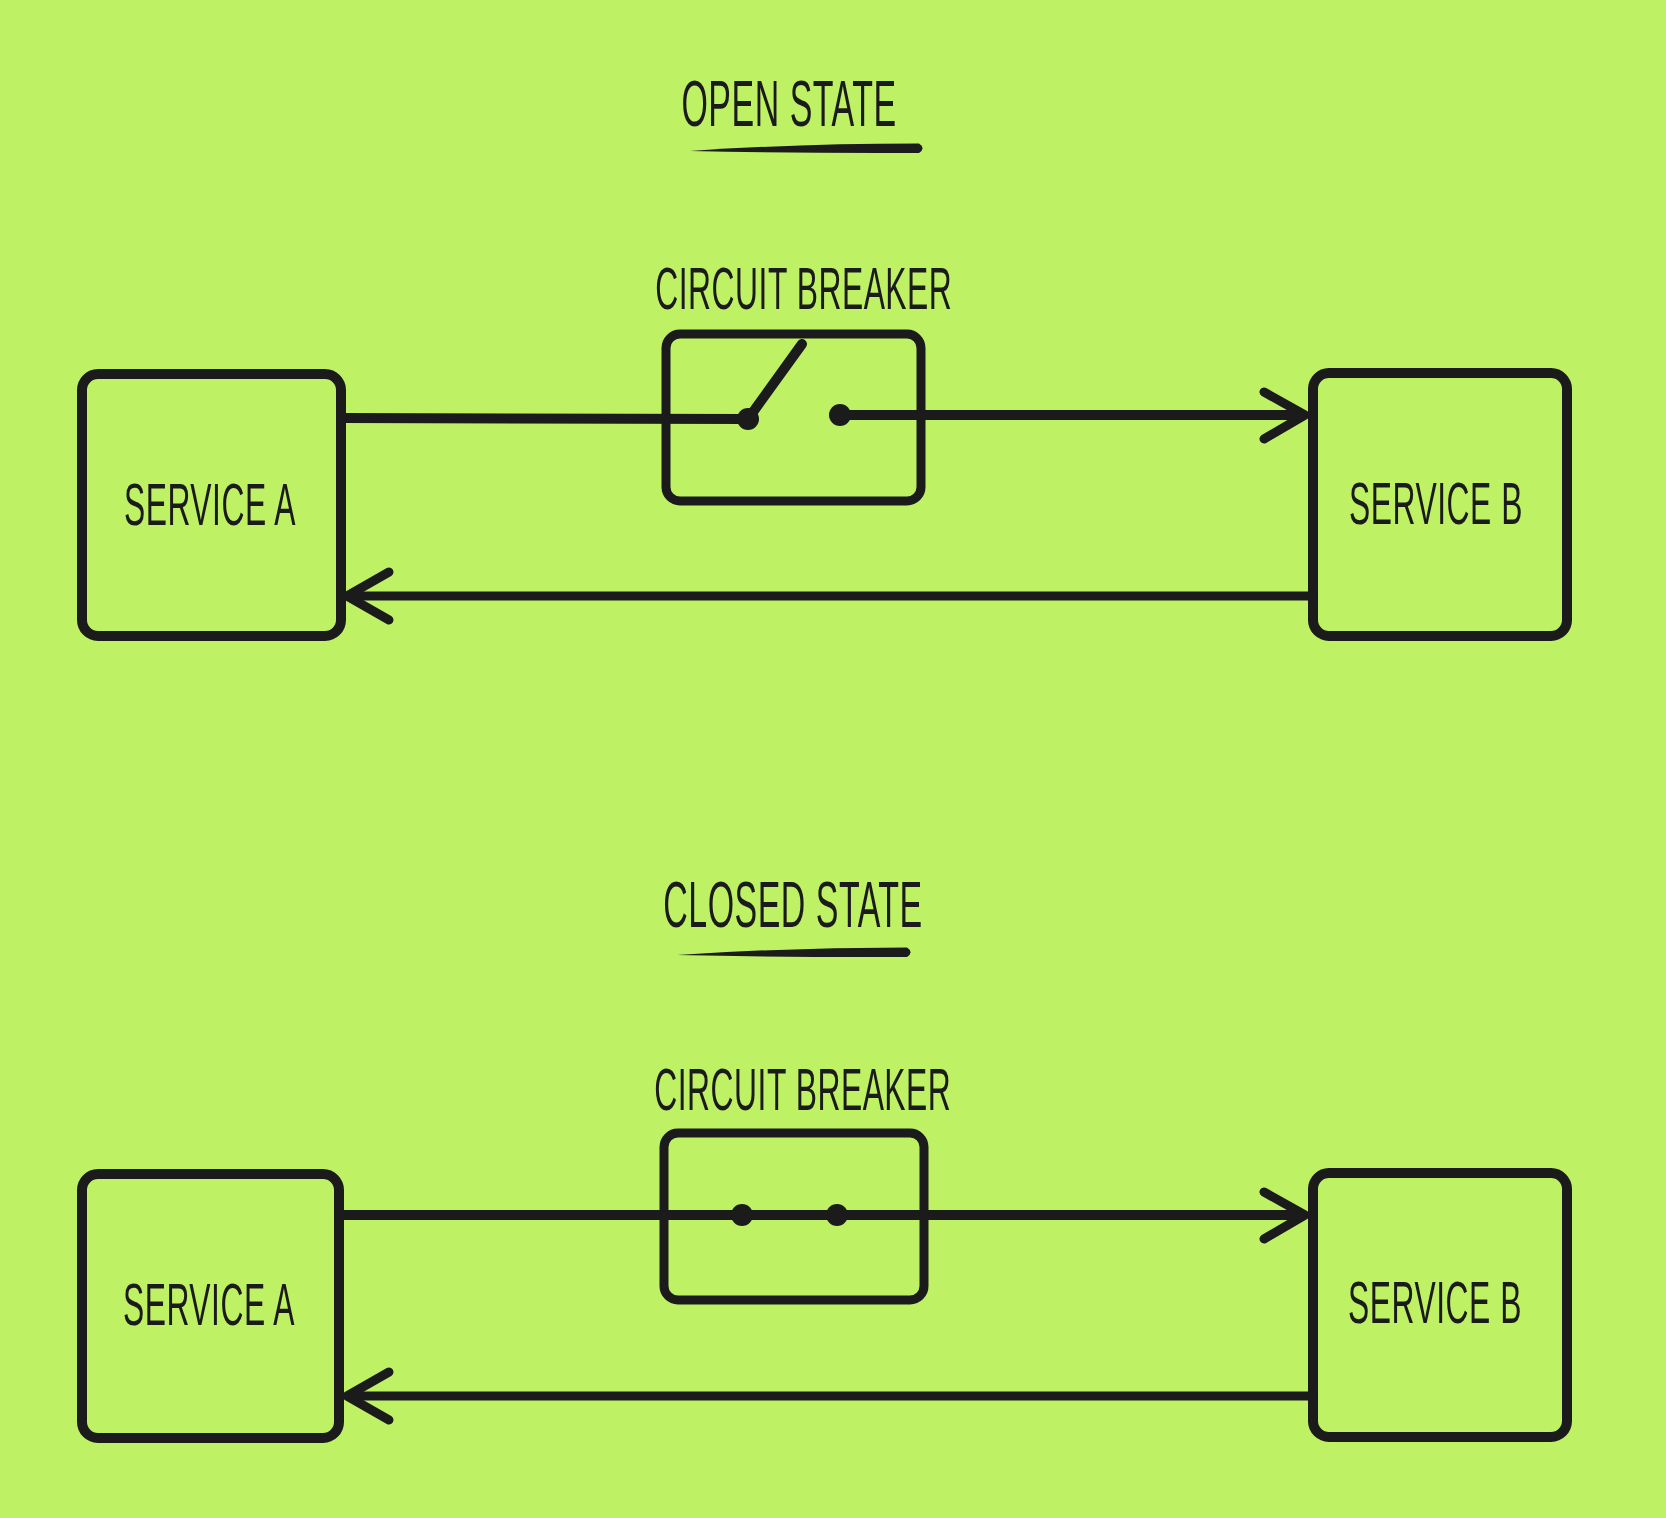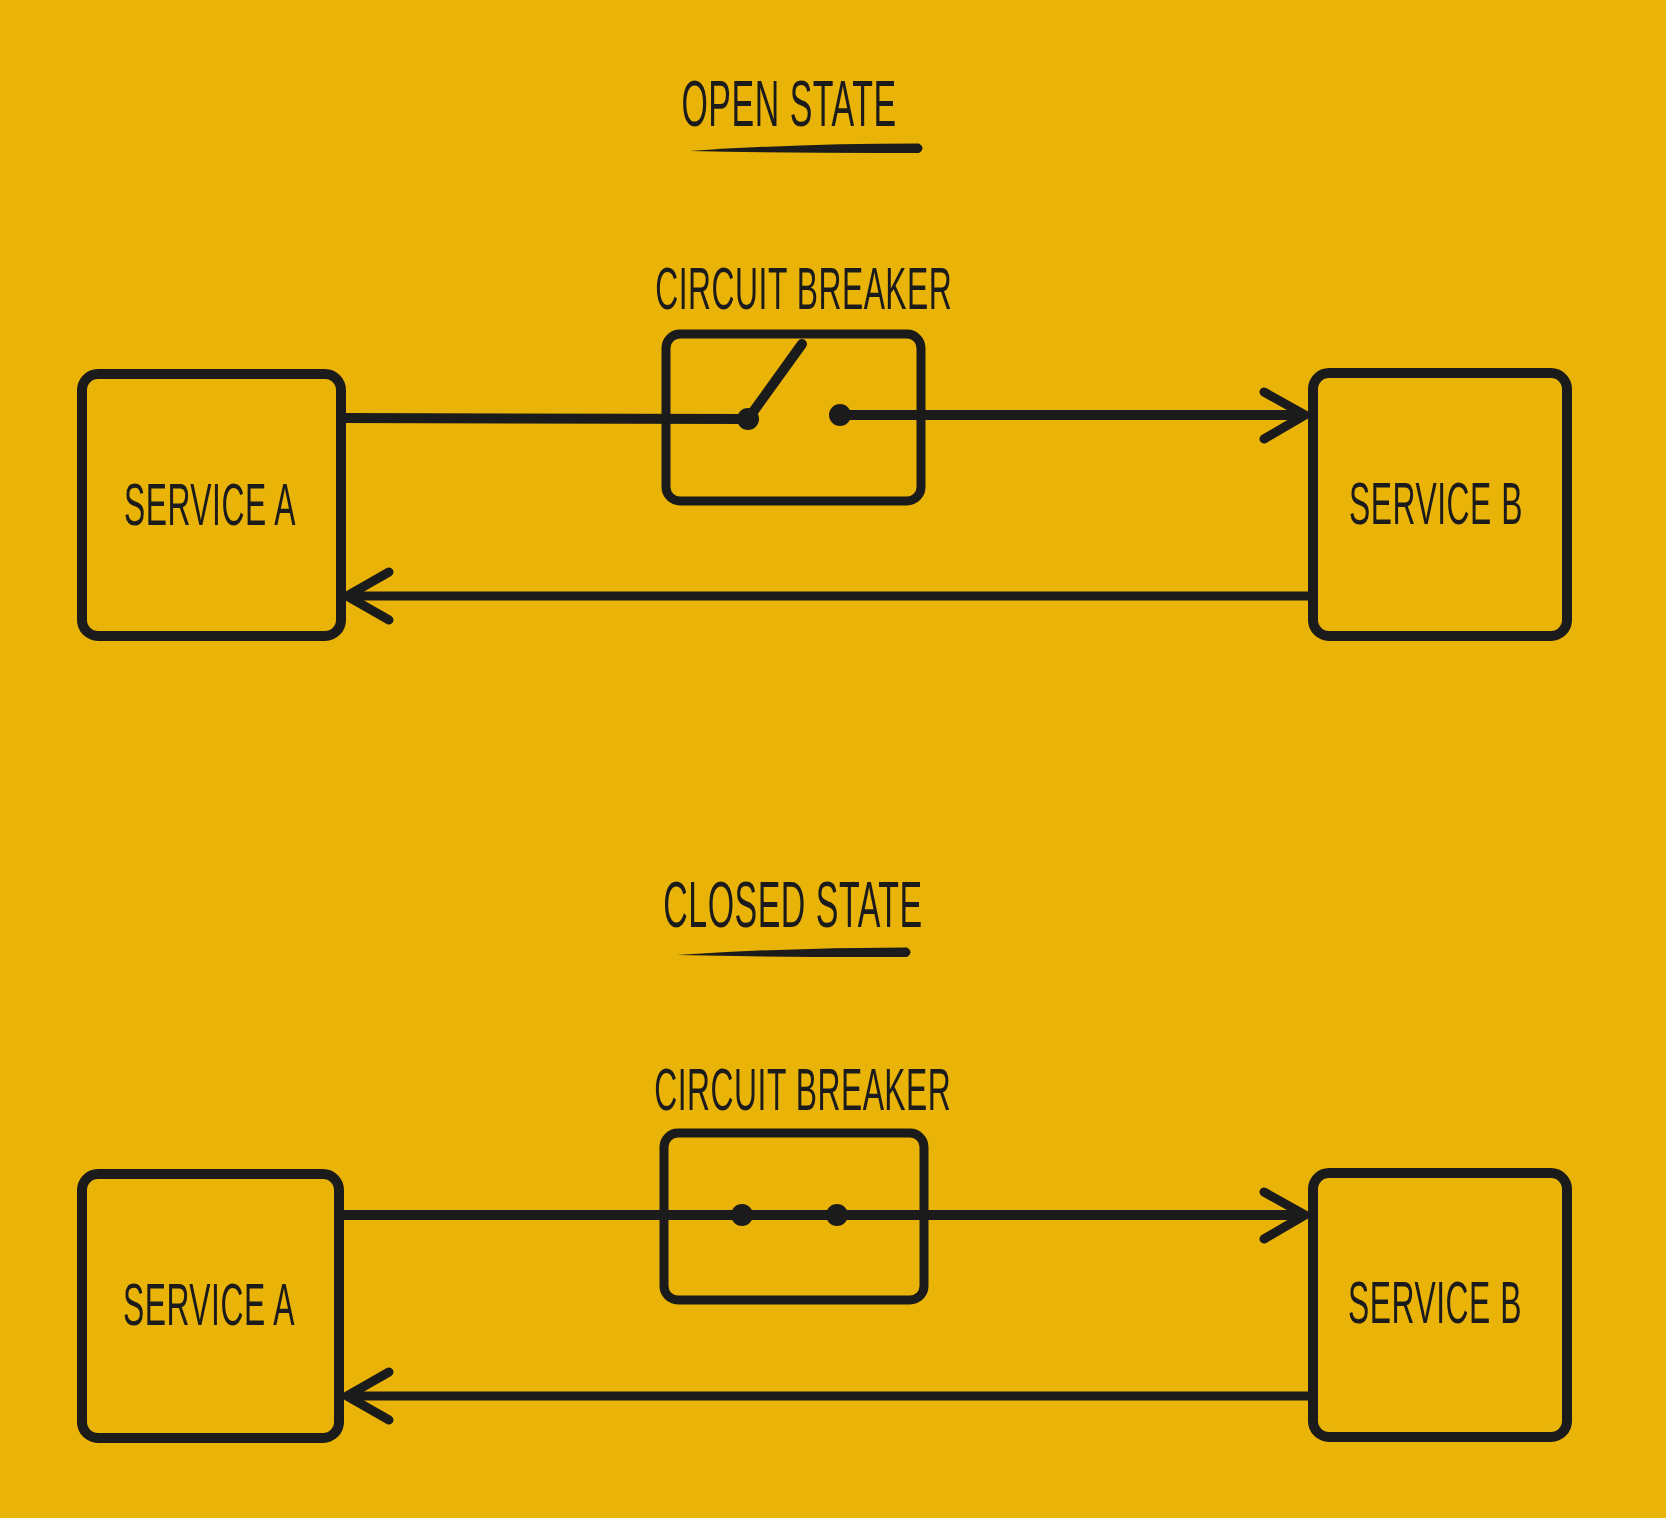--- a/index.html
+++ b/index.html
@@ -4,21 +4,21 @@
 <style>
   html, body {
     margin: 0;
     padding: 0;
     background: #ffffff;
   }
   .canvas {
     position: relative;
     width: 1666px;
     height: 1518px;
-    background: #eab308;
+    background: #bef264;
     overflow: hidden;
     font-family: "Liberation Sans", sans-serif;
   }
   .shapes {
     position: absolute;
     left: 0;
     top: 0;
     width: 1666px;
     height: 1518px;
   }

